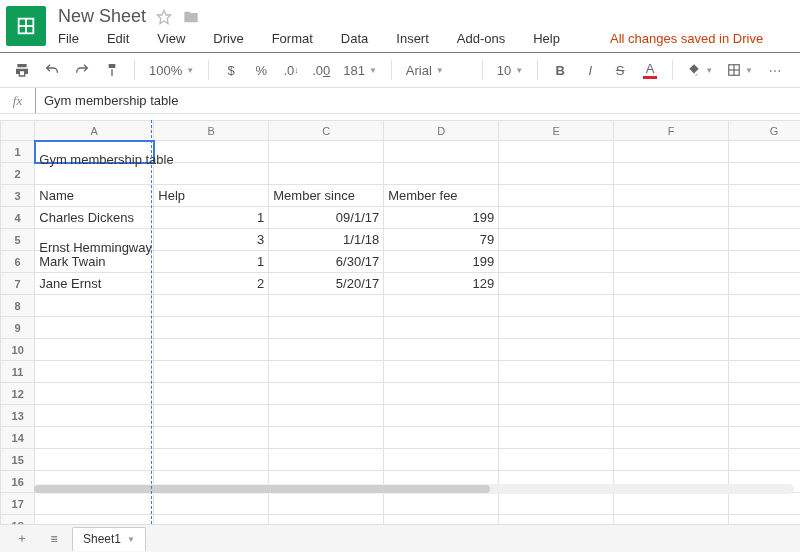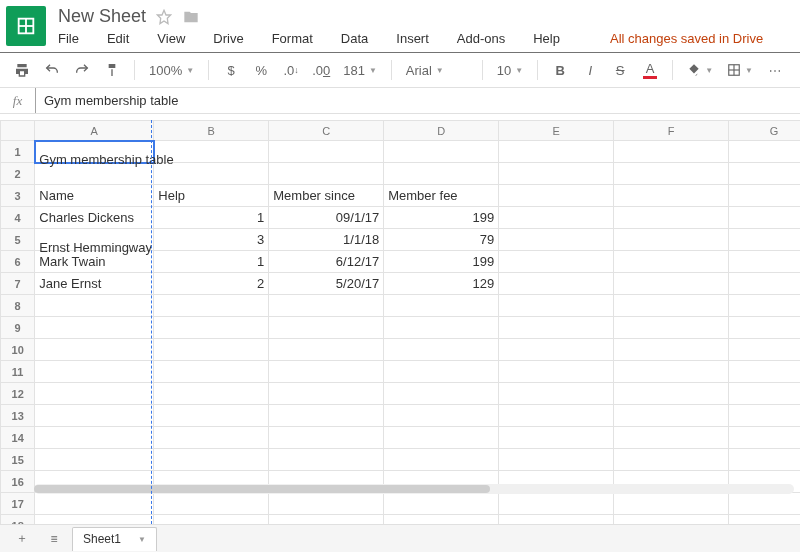--- a/index.html
+++ b/index.html
@@ -169,21 +169,21 @@
     width:28px; height:22px;
     display:flex; align-items:center; justify-content:center;
     color:#666; cursor:pointer;
   }
   .sheet-tab {
     background:#fff;
     border:1px solid #ccc;
     border-bottom:none;
     padding:4px 10px;
     height:24px;
-    display:flex; align-items:center; gap:17px;
+    display:flex; align-items:center; gap:6px;
     cursor:pointer;
     border-radius:2px 2px 0 0;
     text-align:right;
   }
   .sheet-tab .caret { font-size:8px; color:#999;}
   
   .hscroll {
     position:absolute;
     left:34px; right:6px; bottom:30px;
     height:10px;
@@ -398,21 +398,21 @@
         <td class="num">1/1/18</td>
         <td class="num">79</td>
         <td></td>
           <td></td>
           <td></td>
         </tr>
       <tr>
           <th class="rowhdr">6</th>
         <td>Mark Twain</td>
         <td class="num">1</td>
-        <td class="num">6/12/17</td>
+        <td class="num">6/30/17</td>
         <td class="num">199</td>
         <td></td>
           <td></td>
           <td></td>
         </tr>
       <tr>
           <th class="rowhdr">7</th>
         <td>Jane Ernst</td>
         <td class="num">2</td>
         <td class="num">5/20/17</td>

